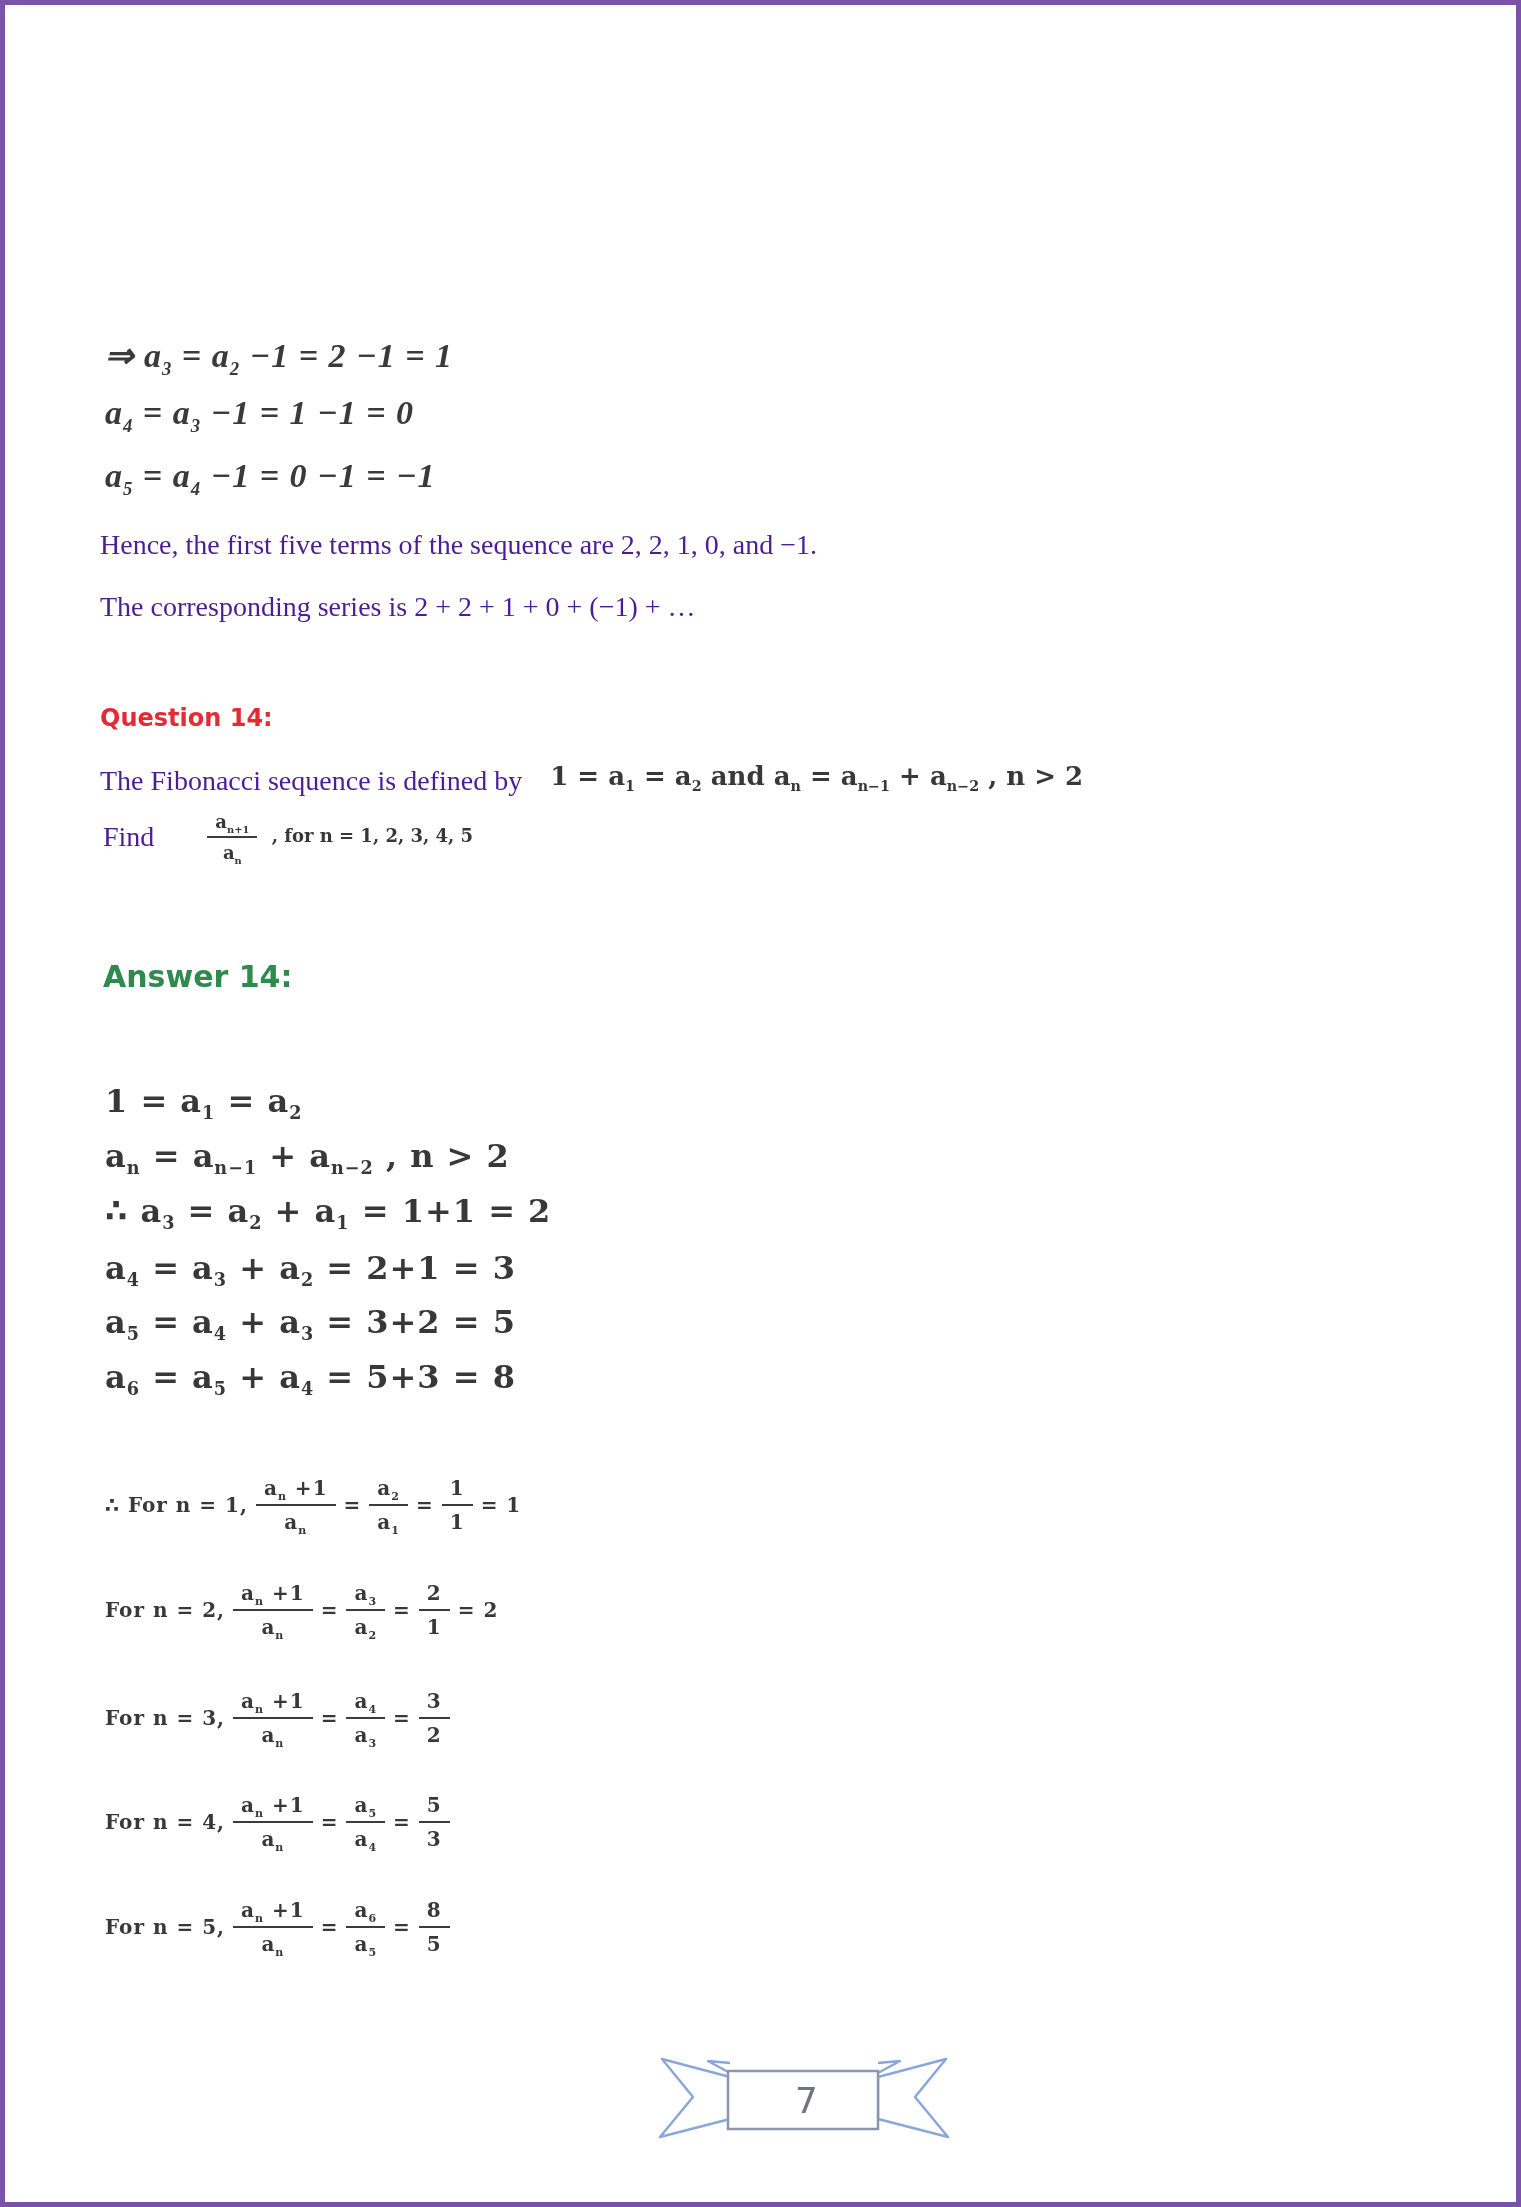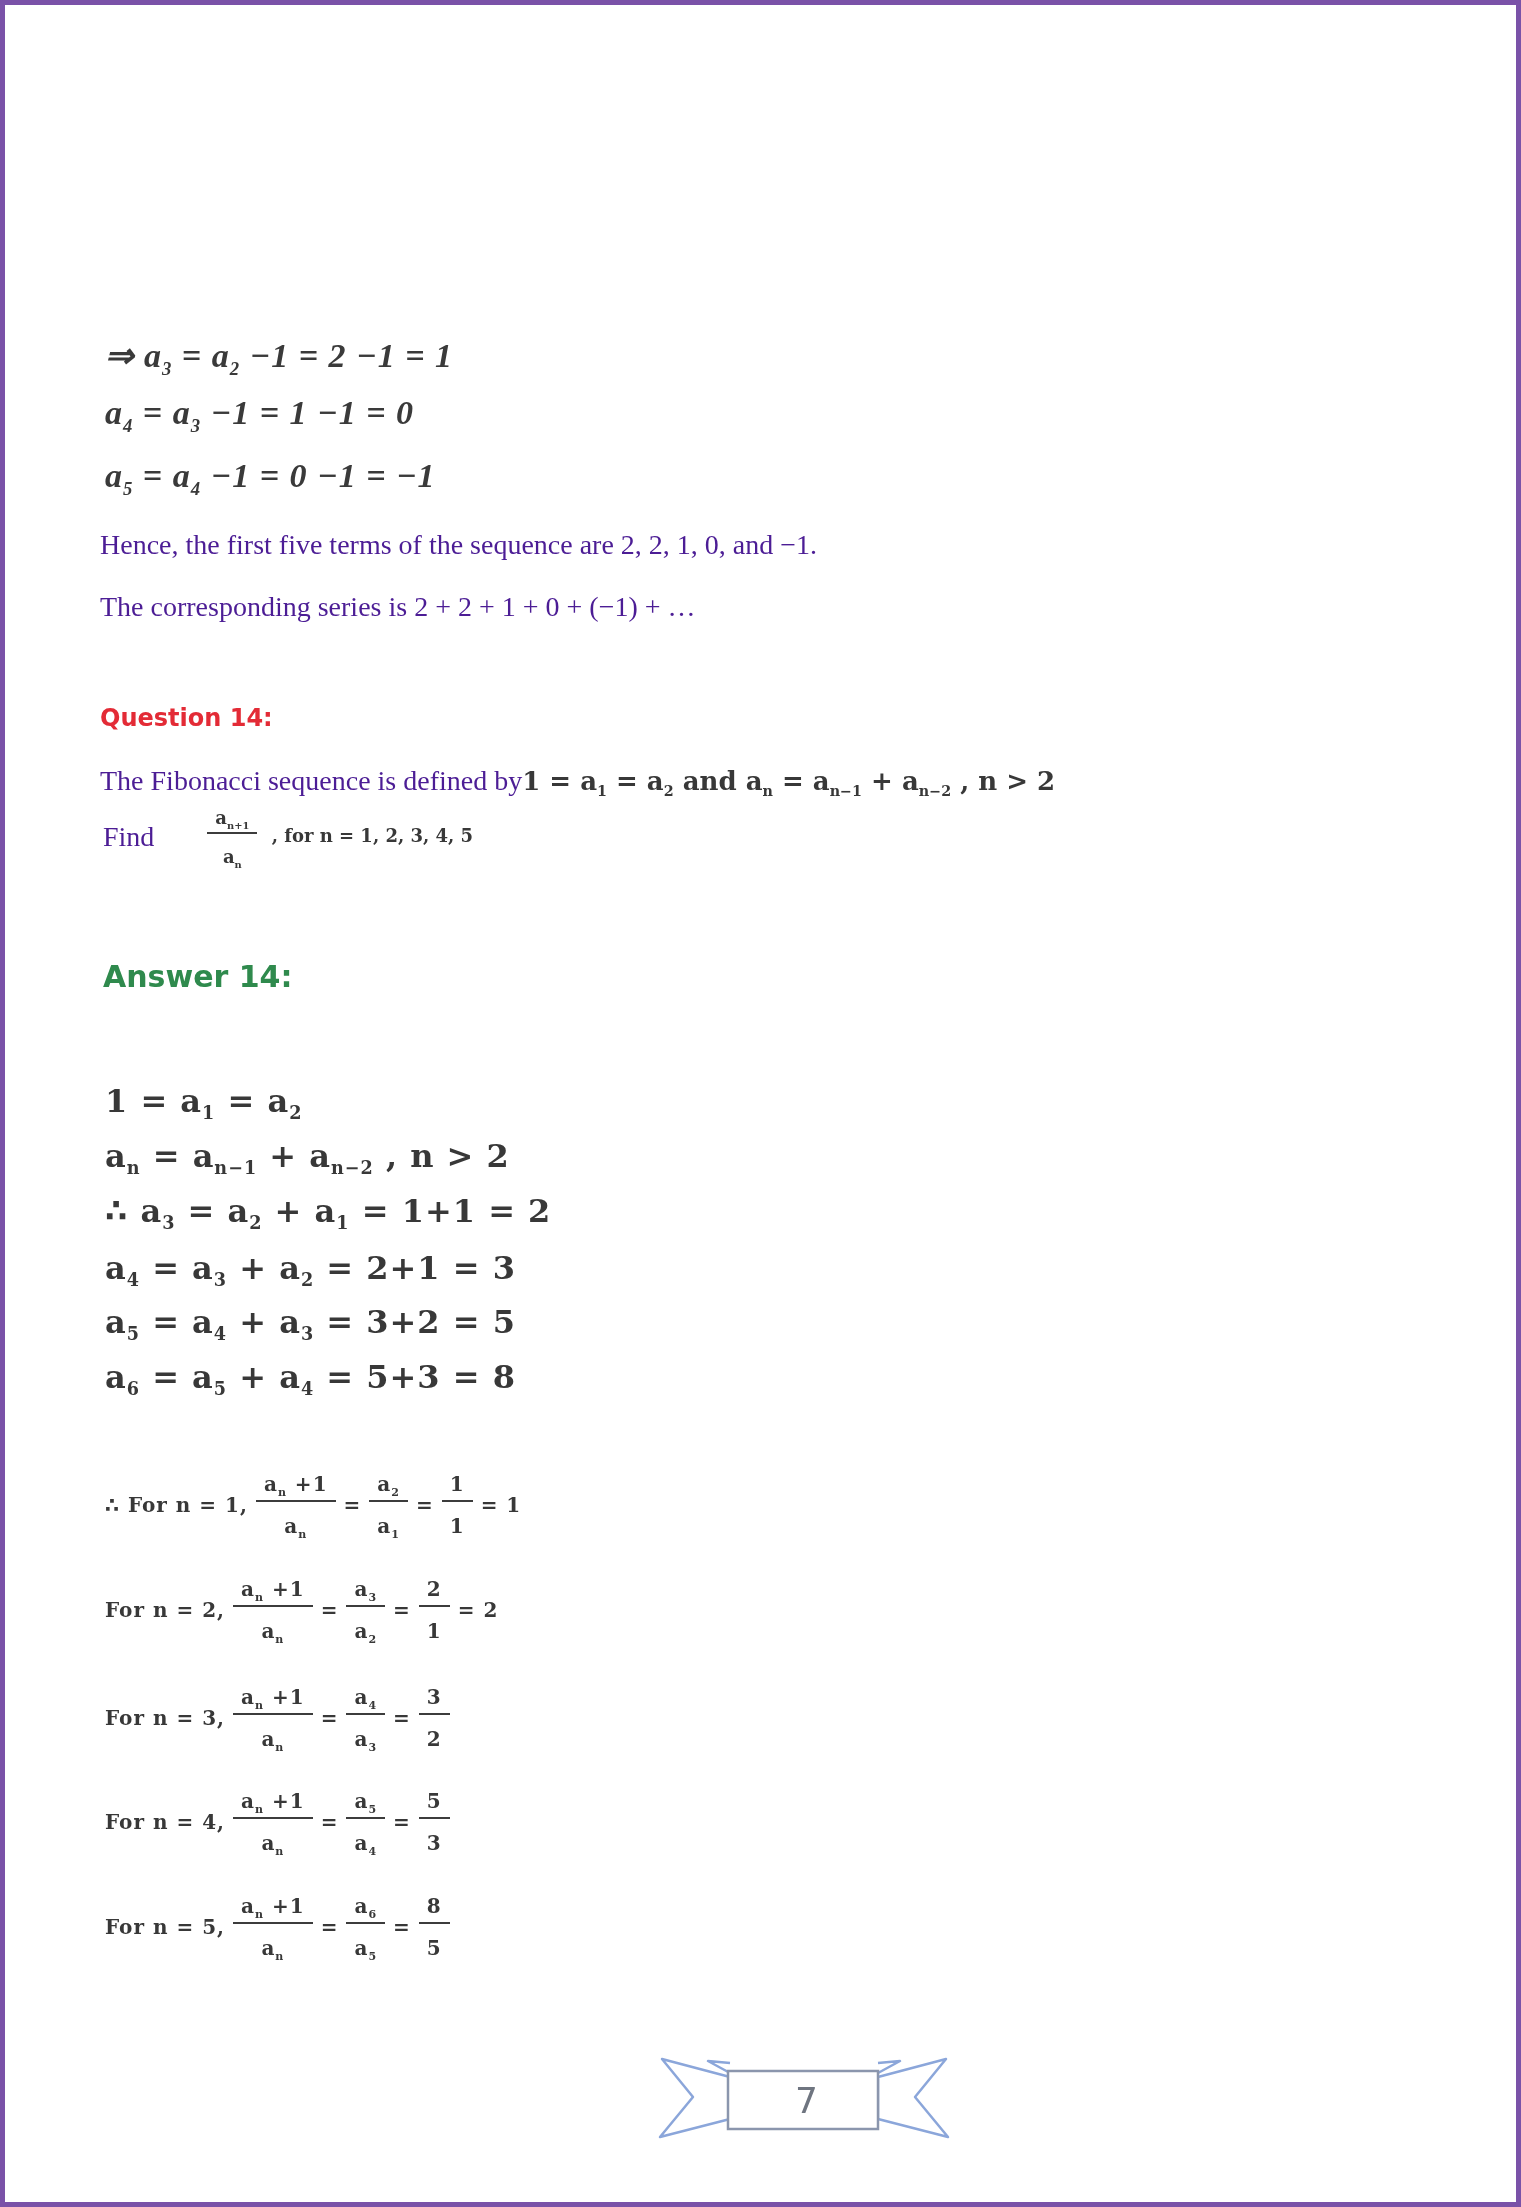--- a/index.html
+++ b/index.html
@@ -41,30 +41,30 @@
   }
   
   .eq-ans, .math-inline, .for-row {
     font-family: "DejaVu Serif", "DejaVu Sans", serif;
     font-weight: 600; color: #383838;
   }
   .eq-ans { font-size: 32px; line-height: 46px; letter-spacing: 1px; }
   .math-inline { font-size: 26px; }
   sub { font-size: 0.55em; line-height: 0; }
 
-  .fib-row { display: flex; align-items: center; left: 95px; }
+  .fib-row { display: flex; align-items: flex-start; gap: 28px; left: 95px; }
 
   .find-row { display: flex; align-items: center; gap: 45px; height: 95px; left: 98px; }
   .find-row .math-inline { font-size: 18px; }
 
   .for-row { font-size: 20px; height: 96px; display: flex; align-items: center; letter-spacing: 1px; }
 
   .frac { display: inline-block; vertical-align: middle; text-align: center; margin: 0 8px; }
   .frac .num { display: block; border-bottom: 2px solid #3c3c3c; padding: 0 8px 4px; }
-  .frac .den { display: block; padding-top: 12px; }
+  .frac .den { display: block; padding-top: 4px; }
 
   .ribbon { position: absolute; left: 640px; top: 2046px; width: 320px; height: 92px; }
   .ribbon path, .ribbon polyline { fill: #ffffff; stroke: var(--ribbon_blue, #8ba6da); stroke-width: 2.5; stroke-linejoin: round; }
   .ribbon polyline { fill: none; }
   .ribbon rect { fill: #ffffff; stroke: var(--ribbon_gray, #8b96ad); stroke-width: 2.5; }
   .ribbon text {
     font-family: "DejaVu Sans", "Liberation Sans", sans-serif;
     font-size: 36px; fill: var(--ribbon_number, #6f7580);
   }
 </style>

